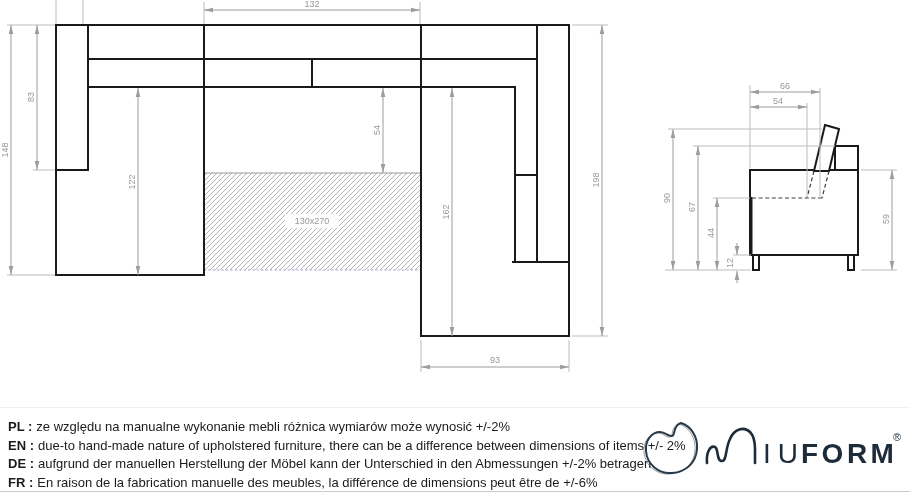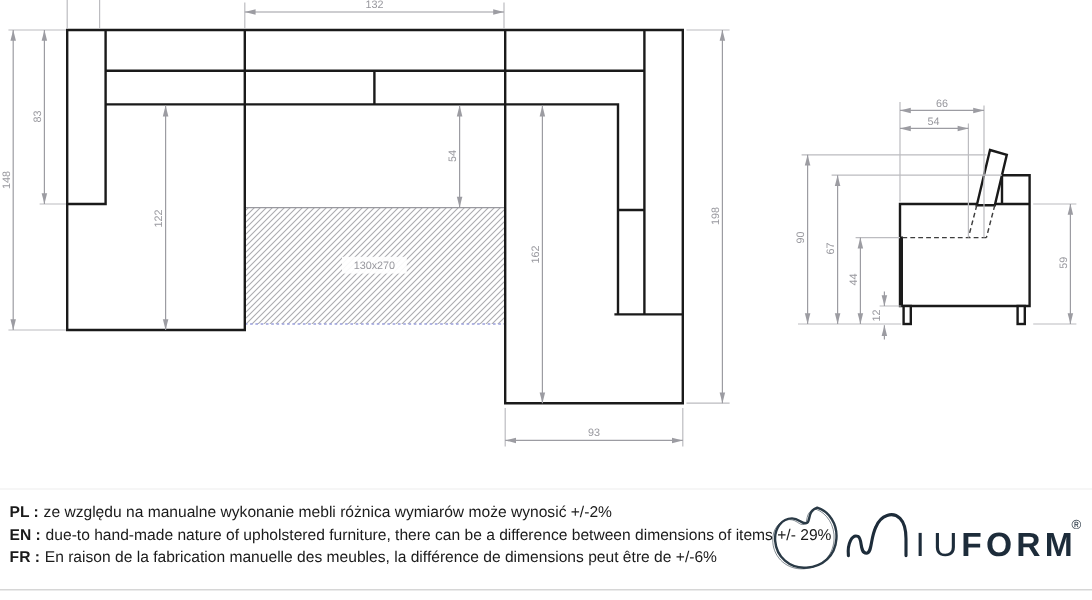--- a/index.html
+++ b/index.html
@@ -149,21 +149,24 @@
     </g>
   </svg>
 
   <div class="rule-top"></div>
 
   <div class="disclaimer">
     <div class="drow">
       <span class="lang">PL :</span><span>ze względu na manualne wykonanie mebli różnica wymiarów może wynosić +/-2%</span>
     </div>
     <div class="drow">
-      <span class="lang">EN :</span><span>due-to hand-made nature of upholstered furniture, there can be a difference between dimensions of items +/- 29%</span>
+      <span class="lang">EN :</span><span>due-to hand-made nature of upholstered furniture, there can be a difference between dimensions of items +/- 2%</span>
+    </div>
+    <div class="drow">
+      <span class="lang">DE :</span><span>aufgrund der manuellen Herstellung der Möbel kann der Unterschied in den Abmessungen +/-2% betragen</span>
     </div>
     <div class="drow">
       <span class="lang">FR :</span><span>En raison de la fabrication manuelle des meubles, la différence de dimensions peut être de +/-6%</span>
     </div>
   </div>
 
   <svg class="logo" width="268" height="60" viewBox="0 0 268 60">
     <g>
       <path d="M38,4 C48,7 55,18 54,30 C53,44 43,53 29,54 C15,55 4,45 3,32
                C2,21 9,13 17,13 C23,13 25,18 29,17 C33,16 29,7 38,4 Z" fill="none" stroke="#2a3a46" stroke-width="2" stroke-linejoin="round"></path>

